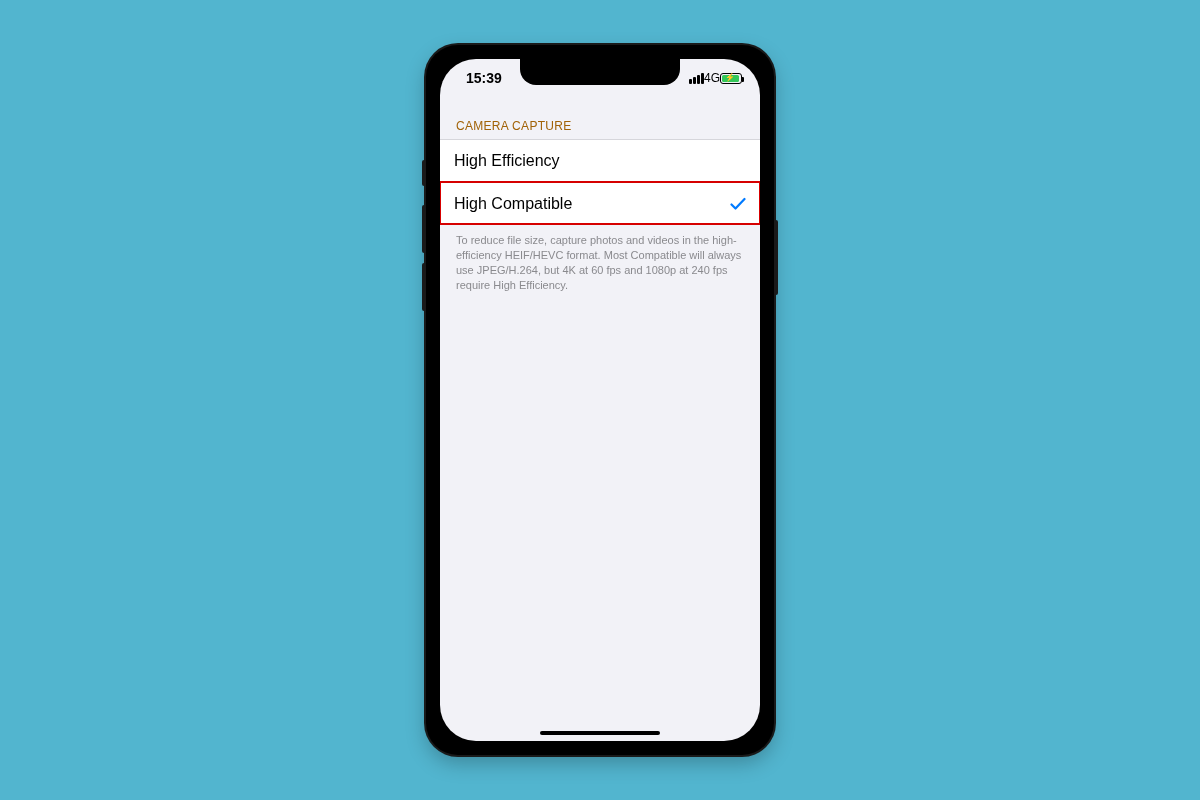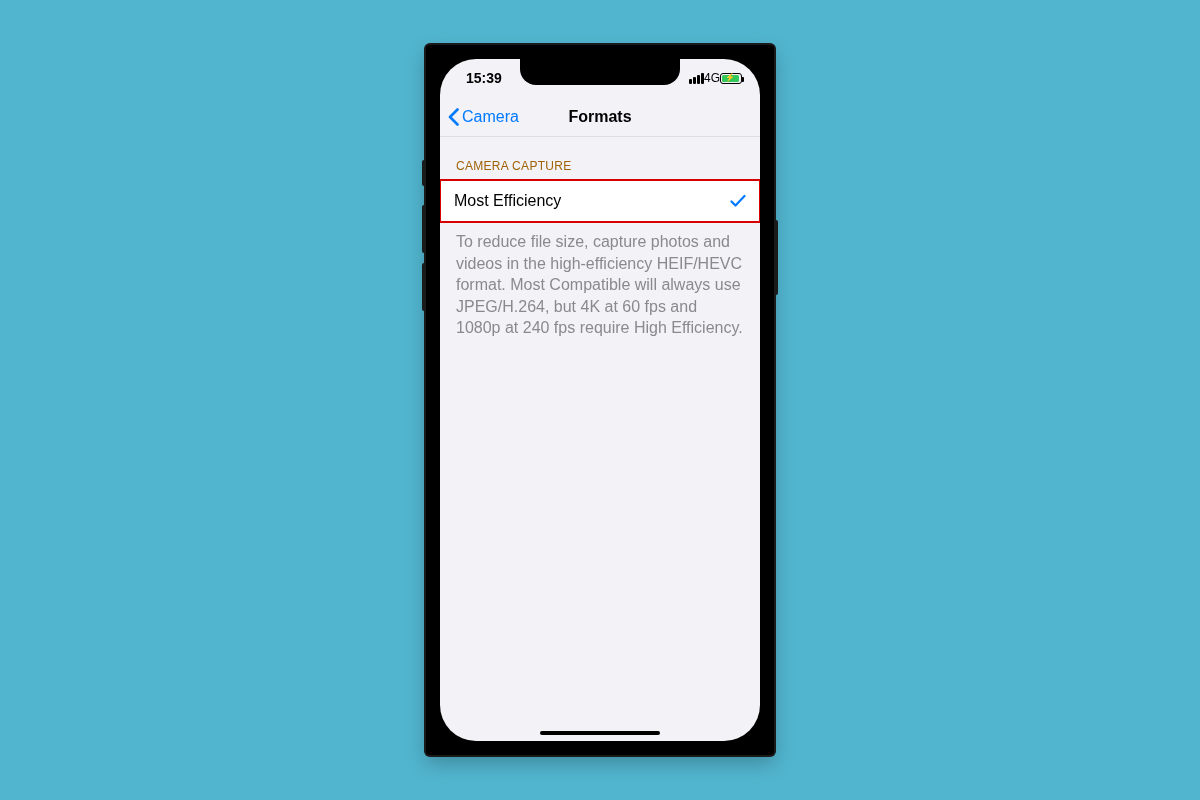--- a/index.html
+++ b/index.html
@@ -8,21 +8,21 @@
     background: #52b5cf;
     font-family: -apple-system, "Helvetica Neue", Helvetica, Arial, sans-serif;
     display: flex;
     align-items: center;
     justify-content: center;
   }
   .phone {
     width: 348px;
     height: 710px;
     background: #000;
-    border-radius: 4px;
+    border-radius: 32px;
     position: relative;
     box-shadow: 0 0 0 2px #1a1a1a, 0 8px 20px rgba(0,0,0,0.25);
   }
   
   .side-btn { position: absolute; background:#1a1a1a; border-radius:2px; }
   .side-left-1 { left:-4px; top:115px; width:4px; height:26px; }
   .side-left-2 { left:-4px; top:160px; width:4px; height:48px; }
   .side-left-3 { left:-4px; top:218px; width:4px; height:48px; }
   .side-right  { right:-4px; top:175px; width:4px; height:75px; }
 
@@ -112,21 +112,21 @@
   }
   .row + .row { border-top:0.5px solid #e3e3e8; }
   .row.highlight {
     outline:2px solid #d60000;
     outline-offset:-1px;
     position:relative; z-index:2;
   }
   .check { color:#007aff; }
   .check svg { display:block; }
   .footer-text {
-    font-size:16px; color:#8a8a8e;
+    font-size:11px; color:#8a8a8e;
     padding:8px 16px 0 16px;
     line-height:1.35;
   }
   .home-indicator {
     position:absolute; bottom:6px; left:50%; transform:translateX(-50%);
     width:120px; height:4px; background:#000; border-radius:3px;
   }
 </style>
 </head>
 <body>
@@ -151,38 +151,30 @@
         </div>
         <div class="net-label">4G</div>
         <div class="battery">
           <div class="battery-fill">
               <span class="bolt">⚡</span>
             </div>
         </div>
       </div>
     </div>
 
-    <div class="nav-bar">
-      <div class="back-btn">
-        <span class="back-chevron">
-          <svg width="12" height="18" viewBox="0 0 12 18">
-              <path d="M9.5 1.5 L2 9 L9.5 16.5" stroke="#007aff" stroke-width="2.6" fill="none" stroke-linecap="round" stroke-linejoin="round"></path>
-            </svg>
-        </span>
-        <span>Camera</span>
-      </div>
-      <div class="nav-title">Formats</div>
-    </div>
 
     <div class="content">
       <div class="section-header">CAMERA CAPTURE</div>
 
       <div class="list">
+        <div class="row">
+          <span>High Efficiency</span>
+        </div>
         <div class="row highlight">
-          <span>Most Efficiency</span>
+          <span>High Compatible</span>
           <span class="check">
             <svg width="16" height="14" viewBox="0 0 16 14">
                 <path d="M1.5 7.5 L5.5 11.5 L14.5 2" stroke="#007aff" stroke-width="2.2" fill="none" stroke-linecap="round" stroke-linejoin="round"></path>
               </svg>
           </span>
         </div>
       </div>
 
       <div class="footer-text">To reduce file size, capture photos and videos in the high-efficiency HEIF/HEVC format. Most Compatible will always use JPEG/H.264, but 4K at 60 fps and 1080p at 240 fps require High Efficiency.</div>
     </div>

